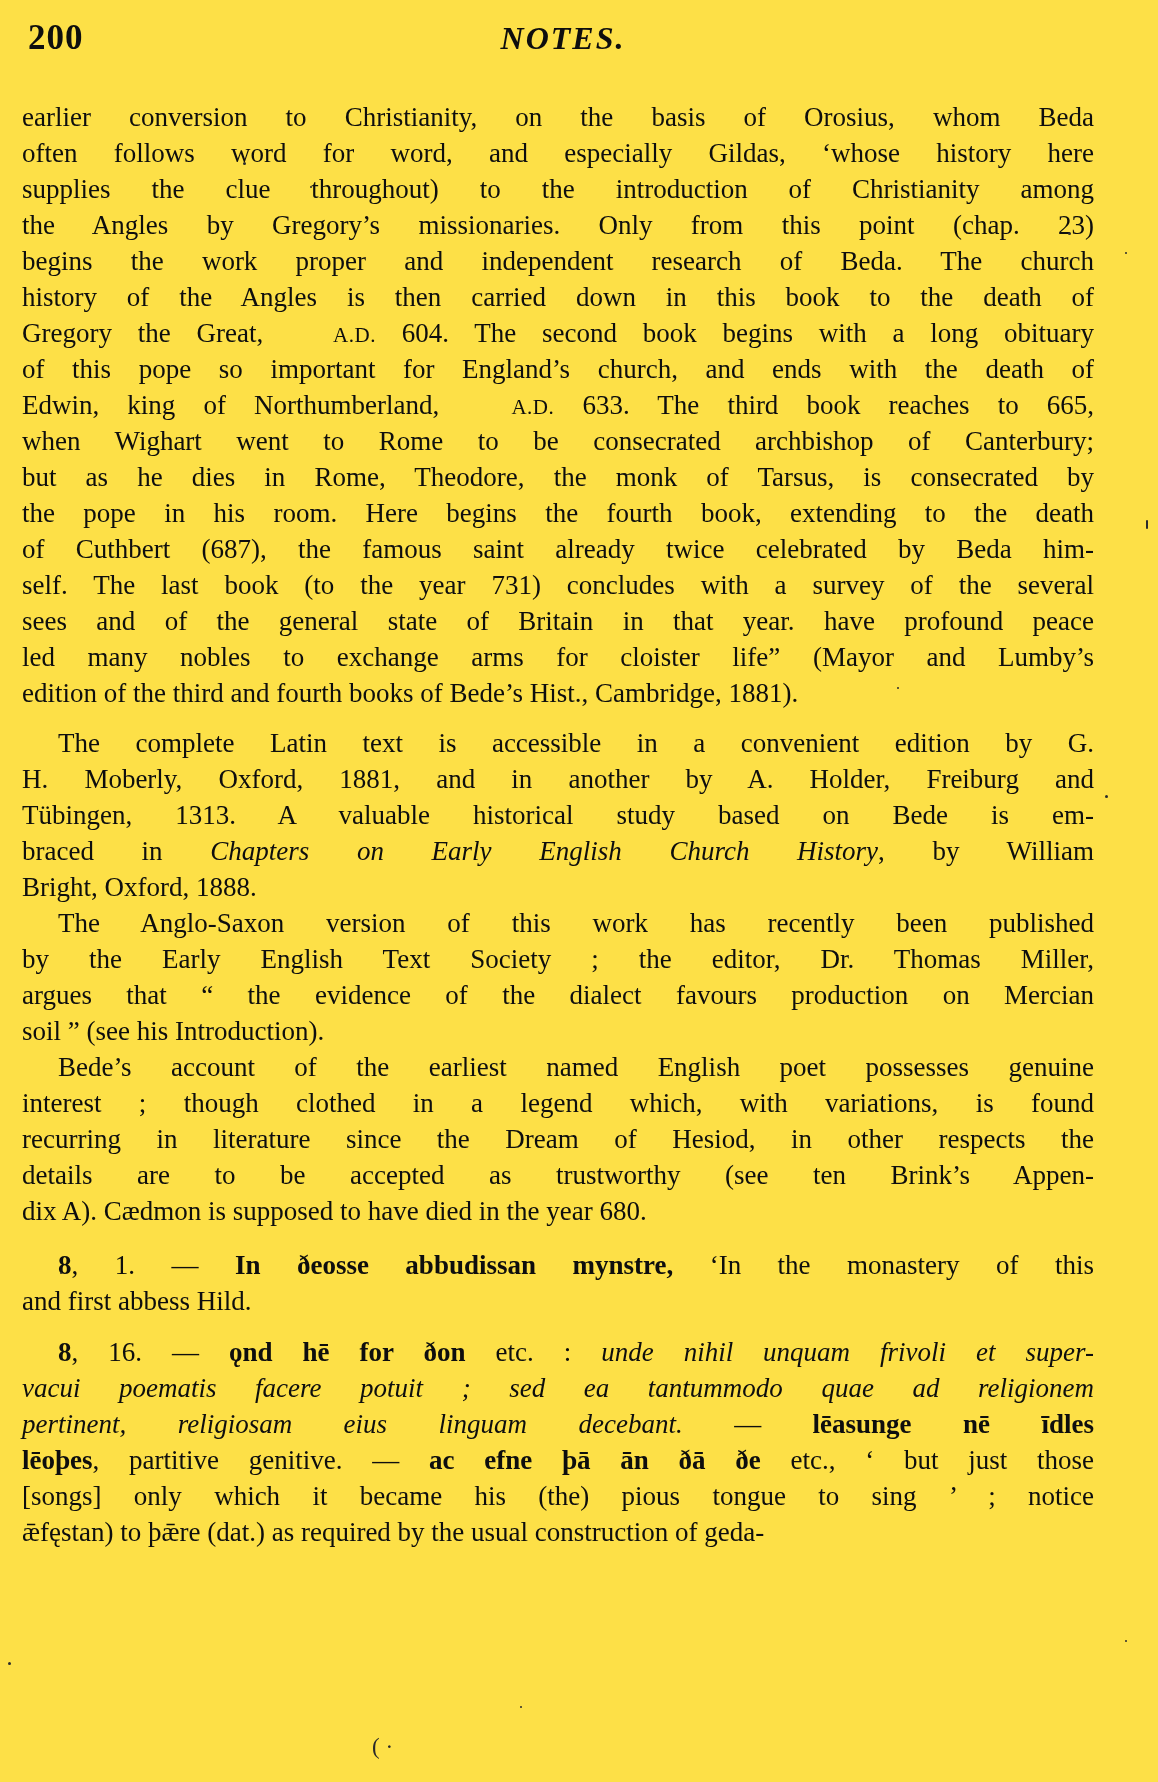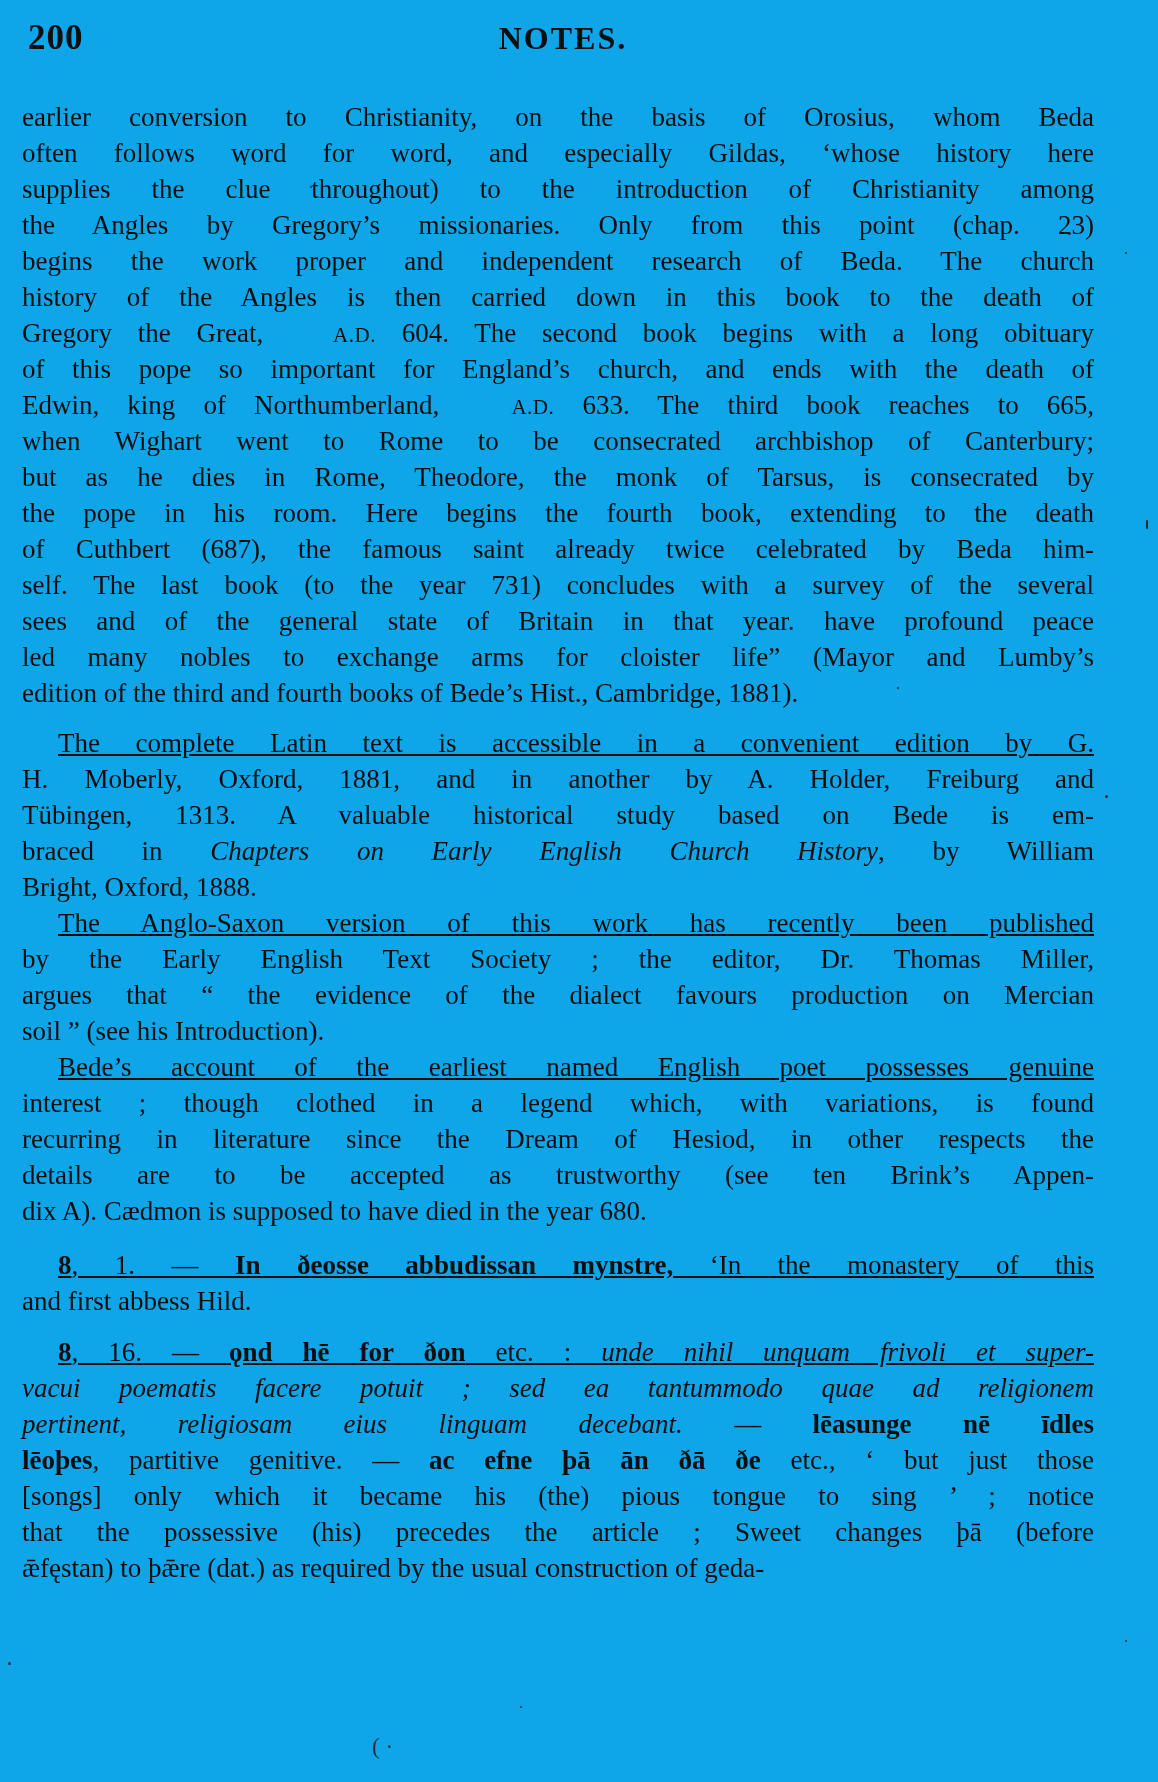--- a/index.html
+++ b/index.html
@@ -1,50 +1,50 @@
 <!DOCTYPE html>
 <html><head>
 <meta charset="utf-8">
 <style>
   html,body{margin:0;padding:0;background:#e8e8e8;}
   .page{
     position:relative;
     width:1158px;height:1782px;
-    background:#0ea5e9;
+    background:#fde047;
     font-family:"Liberation Serif","DejaVu Serif",serif;
     color:#0e0e0e;
     overflow:hidden;
     margin:0 auto;
   }
   .page-header{
     position:absolute;top:16px;left:28px;right:60px;height:50px;
   }
   .page-number{
     position:absolute;left:0;top:2px;
     font-size:35px;font-weight:600;letter-spacing:1px;
   }
   .page-title{
     position:absolute;left:0;right:0;top:4px;text-align:center;
-    font-size:32px;font-weight:600;letter-spacing:2px;
+    font-size:32px;font-style:italic;font-weight:600;letter-spacing:2px;
   }
   .text-block{
     position:absolute;top:99px;left:22px;width:1072px;
     font-size:27px;line-height:36px;
   }
   .para{margin:0;}
   .para.gap-lg{margin-top:18px;}
   .para.gap-md{margin-top:14px;}
   .para.gap-sm{margin-top:15px;}
   .tline{
     text-align:justify;
     text-align-last:justify;
     height:36px;white-space:nowrap;
   }
   .tline.lastline{text-align-last:left;}
-  .tline.firstindent{text-indent:36px;text-decoration:underline;}
+  .tline.firstindent{text-indent:36px;}
   .seg-b{font-weight:bold;}
   .seg-i{font-style:italic;}
   .seg-sc{font-size:0.78em;letter-spacing:0.5px;margin-left:44px;}
   .footer-mark{
     position:absolute;left:372px;top:1734px;
     font-size:23px;color:#2a2a2a;
   }
   .speck{position:absolute;background:#2b2b2b;border-radius:50%;}
 </style>
 </head>
@@ -100,21 +100,20 @@
       <div class="para gap-lg">
         <div class="tline firstindent"><span class="seg-b">8</span><span>, 1. — </span><span class="seg-b">In ðeosse abbudissan mynstre,</span><span> ‘In the monastery of this</span></div>
         <div class="tline lastline"><span>and first abbess Hild.</span></div>
       </div>
       <div class="para gap-sm">
         <div class="tline firstindent"><span class="seg-b">8</span><span>, 16. — </span><span class="seg-b">ǫnd hē for ðon</span><span> etc. : </span><span class="seg-i">unde nihil unquam frivoli et super-</span></div>
         <div class="tline"><span class="seg-i">vacui poematis facere potuit ; sed ea tantummodo quae ad religionem</span></div>
         <div class="tline"><span class="seg-i">pertinent, religiosam eius linguam decebant.</span><span> — </span><span class="seg-b">lēasunge nē īdles</span></div>
         <div class="tline"><span class="seg-b">lēoþes</span><span>, partitive genitive. — </span><span class="seg-b">ac efne þā ān ðā ðe</span><span> etc., ‘ but just those</span></div>
         <div class="tline"><span>[songs] only which it became his (the) pious tongue to sing ’ ; notice</span></div>
-        <div class="tline"><span>that the possessive (his) precedes the article ; Sweet changes þā (before</span></div>
         <div class="tline lastline"><span>ǣfęstan) to þǣre (dat.) as required by the usual construction of geda-</span></div>
       </div>
     </div>
 
   <div class="footer-mark">( ·</div>
 
   <div class="speck" style="left:243px;top:162px;width:3px;height:3px;"></div>
   <div class="speck" style="left:310px;top:186px;width:2px;height:2px;"></div>
   <div class="speck" style="left:1068px;top:232px;width:3px;height:3px;"></div>
   <div class="speck" style="left:1125px;top:252px;width:2px;height:2px;"></div>

